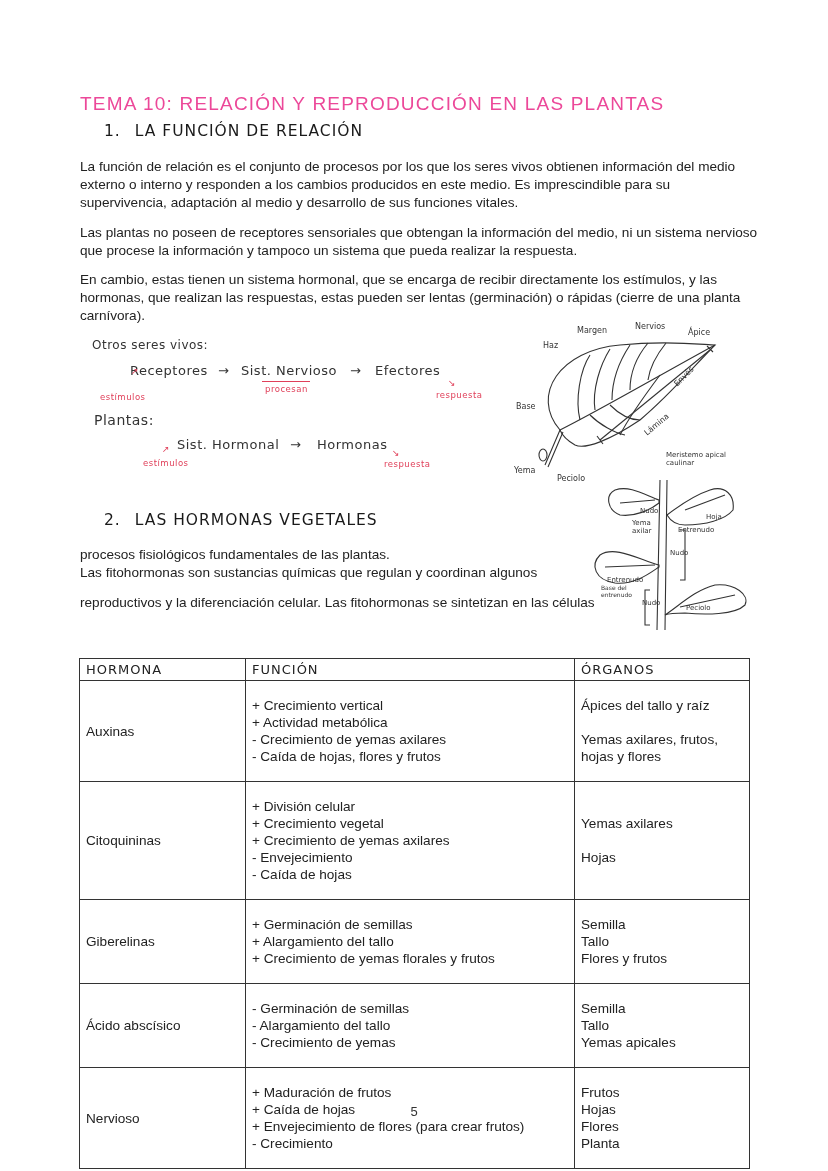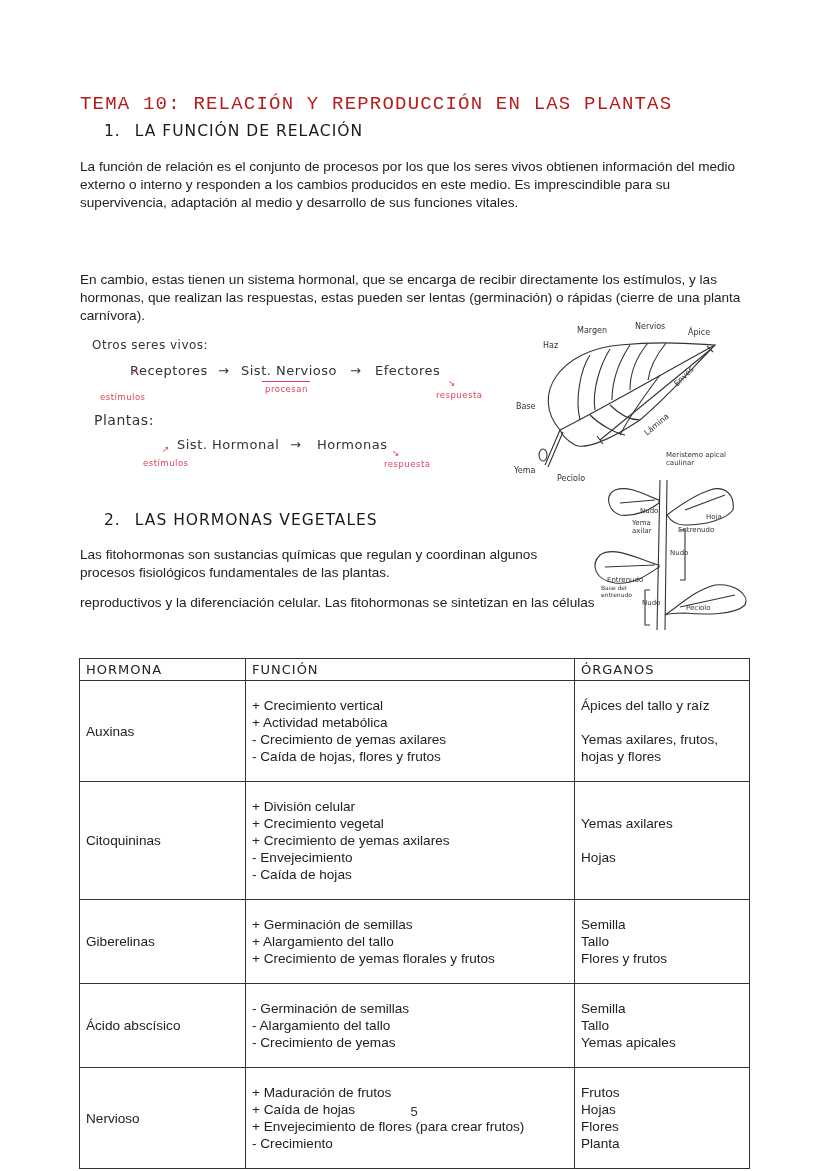--- a/index.html
+++ b/index.html
@@ -3,22 +3,22 @@
 <meta charset="utf-8">
 <style>
   html, body { margin: 0; padding: 0; background: #ffffff; }
   body {
     width: 828px; height: 1171px; position: relative; overflow: hidden;
     font-family: "Liberation Sans", sans-serif; color: #1f1f1f;
   }
   .page { position: absolute; left: 0; top: 0; width: 828px; height: 1171px; }
   .title {
     position: absolute; left: 80px; top: 80px;
-    font-family: Liberation Mono, monospace; font-size: 19px; letter-spacing: 1.2px;
-    color: #b91c1c; font-weight: normal;
+    font-family: Liberation Sans, sans-serif; font-size: 19px; letter-spacing: 1.2px;
+    color: #ec4899; font-weight: normal;
   }
   .h2 {
     position: absolute; left: 104px;
     font-family: "DejaVu Sans", sans-serif; font-size: 15.5px; letter-spacing: 1px;
     color: #1a1a1a;
   }
   .h2 .num { margin-right: 14px; }
   .para {
     position: absolute; left: 80px; font-size: 13.6px; line-height: 18px; color: #222;
     margin: 0;
@@ -59,20 +59,21 @@
 
 <div class="page">
 
   <h1 class="title">TEMA 10: RELACIÓN Y REPRODUCCIÓN EN LAS PLANTAS</h1>
 
   <div class="h2" style="top:122px;">
     <span class="num">1.</span><span>LA FUNCIÓN DE RELACIÓN</span>
   </div>
 
   <p class="para" style="top:158px; width:680px;">La función de relación es el conjunto de procesos por los que los seres vivos obtienen información del medio externo o interno y responden a los cambios producidos en este medio. Es imprescindible para su supervivencia, adaptación al medio y desarrollo de sus funciones vitales.</p>
+  <p class="para" style="top:224px; width:680px;">Las plantas no poseen de receptores sensoriales que obtengan la información del medio, ni un sistema nervioso que procese la información y tampoco un sistema que pueda realizar la respuesta.</p>
   <p class="para" style="top:271px; width:680px;">En cambio, estas tienen un sistema hormonal, que se encarga de recibir directamente los estímulos, y las hormonas, que realizan las respuestas, estas pueden ser lentas (germinación) o rápidas (cierre de una planta carnívora).</p>
 
   <div>
     <div class="hand" style="left:92px; top:338px; font-size:12px;">Otros seres vivos:</div>
     <div class="hand" style="left:130px; top:363px; font-size:13px;">Receptores</div>
     <div class="hand" style="left:218px; top:363px; font-size:13px;">→</div>
     <div class="hand" style="left:241px; top:363px; font-size:13px;">Sist. Nervioso</div>
     <div class="hand" style="left:350px; top:363px; font-size:13px;">→</div>
     <div class="hand" style="left:375px; top:363px; font-size:13px;">Efectores</div>
 
@@ -121,22 +122,22 @@
     <div class="diagram-label" style="left:642px; top:420px; transform:rotate(-40deg);">Lámina</div>
     <div class="diagram-label" style="left:514px; top:466px;">Yema</div>
     <div class="diagram-label" style="left:557px; top:474px;">Peciolo</div>
   </div>
 
   <div class="h2" style="top:511px;">
     <span class="num">2.</span><span>LAS HORMONAS VEGETALES</span>
   </div>
 
   <div class="para" style="top:546px;">
+    <span class="cell-line">procesos fisiológicos fundamentales de las plantas.</span>
     <span class="cell-line">Las fitohormonas son sustancias químicas que regulan y coordinan algunos</span>
-    <span class="cell-line">procesos fisiológicos fundamentales de las plantas.</span>
   </div>
   <div class="para" style="top:594px;">
     <span class="cell-line">reproductivos y la diferenciación celular. Las fitohormonas se sintetizan en las células</span>
   </div>
 
   <div>
     <svg class="svgwrap" style="left:585px; top:455px;" width="175" height="180">
       <g fill="none" stroke="#333" stroke-width="1.1">
         <path d="M75 25 L 72 175 M 82 25 L 80 175"></path>
         <path d="M82 60 C 95 50, 110 40, 125 35 C 140 30, 150 40, 148 55 C 140 65, 120 70, 100 70 C 90 70, 85 65, 82 60 Z"></path>

